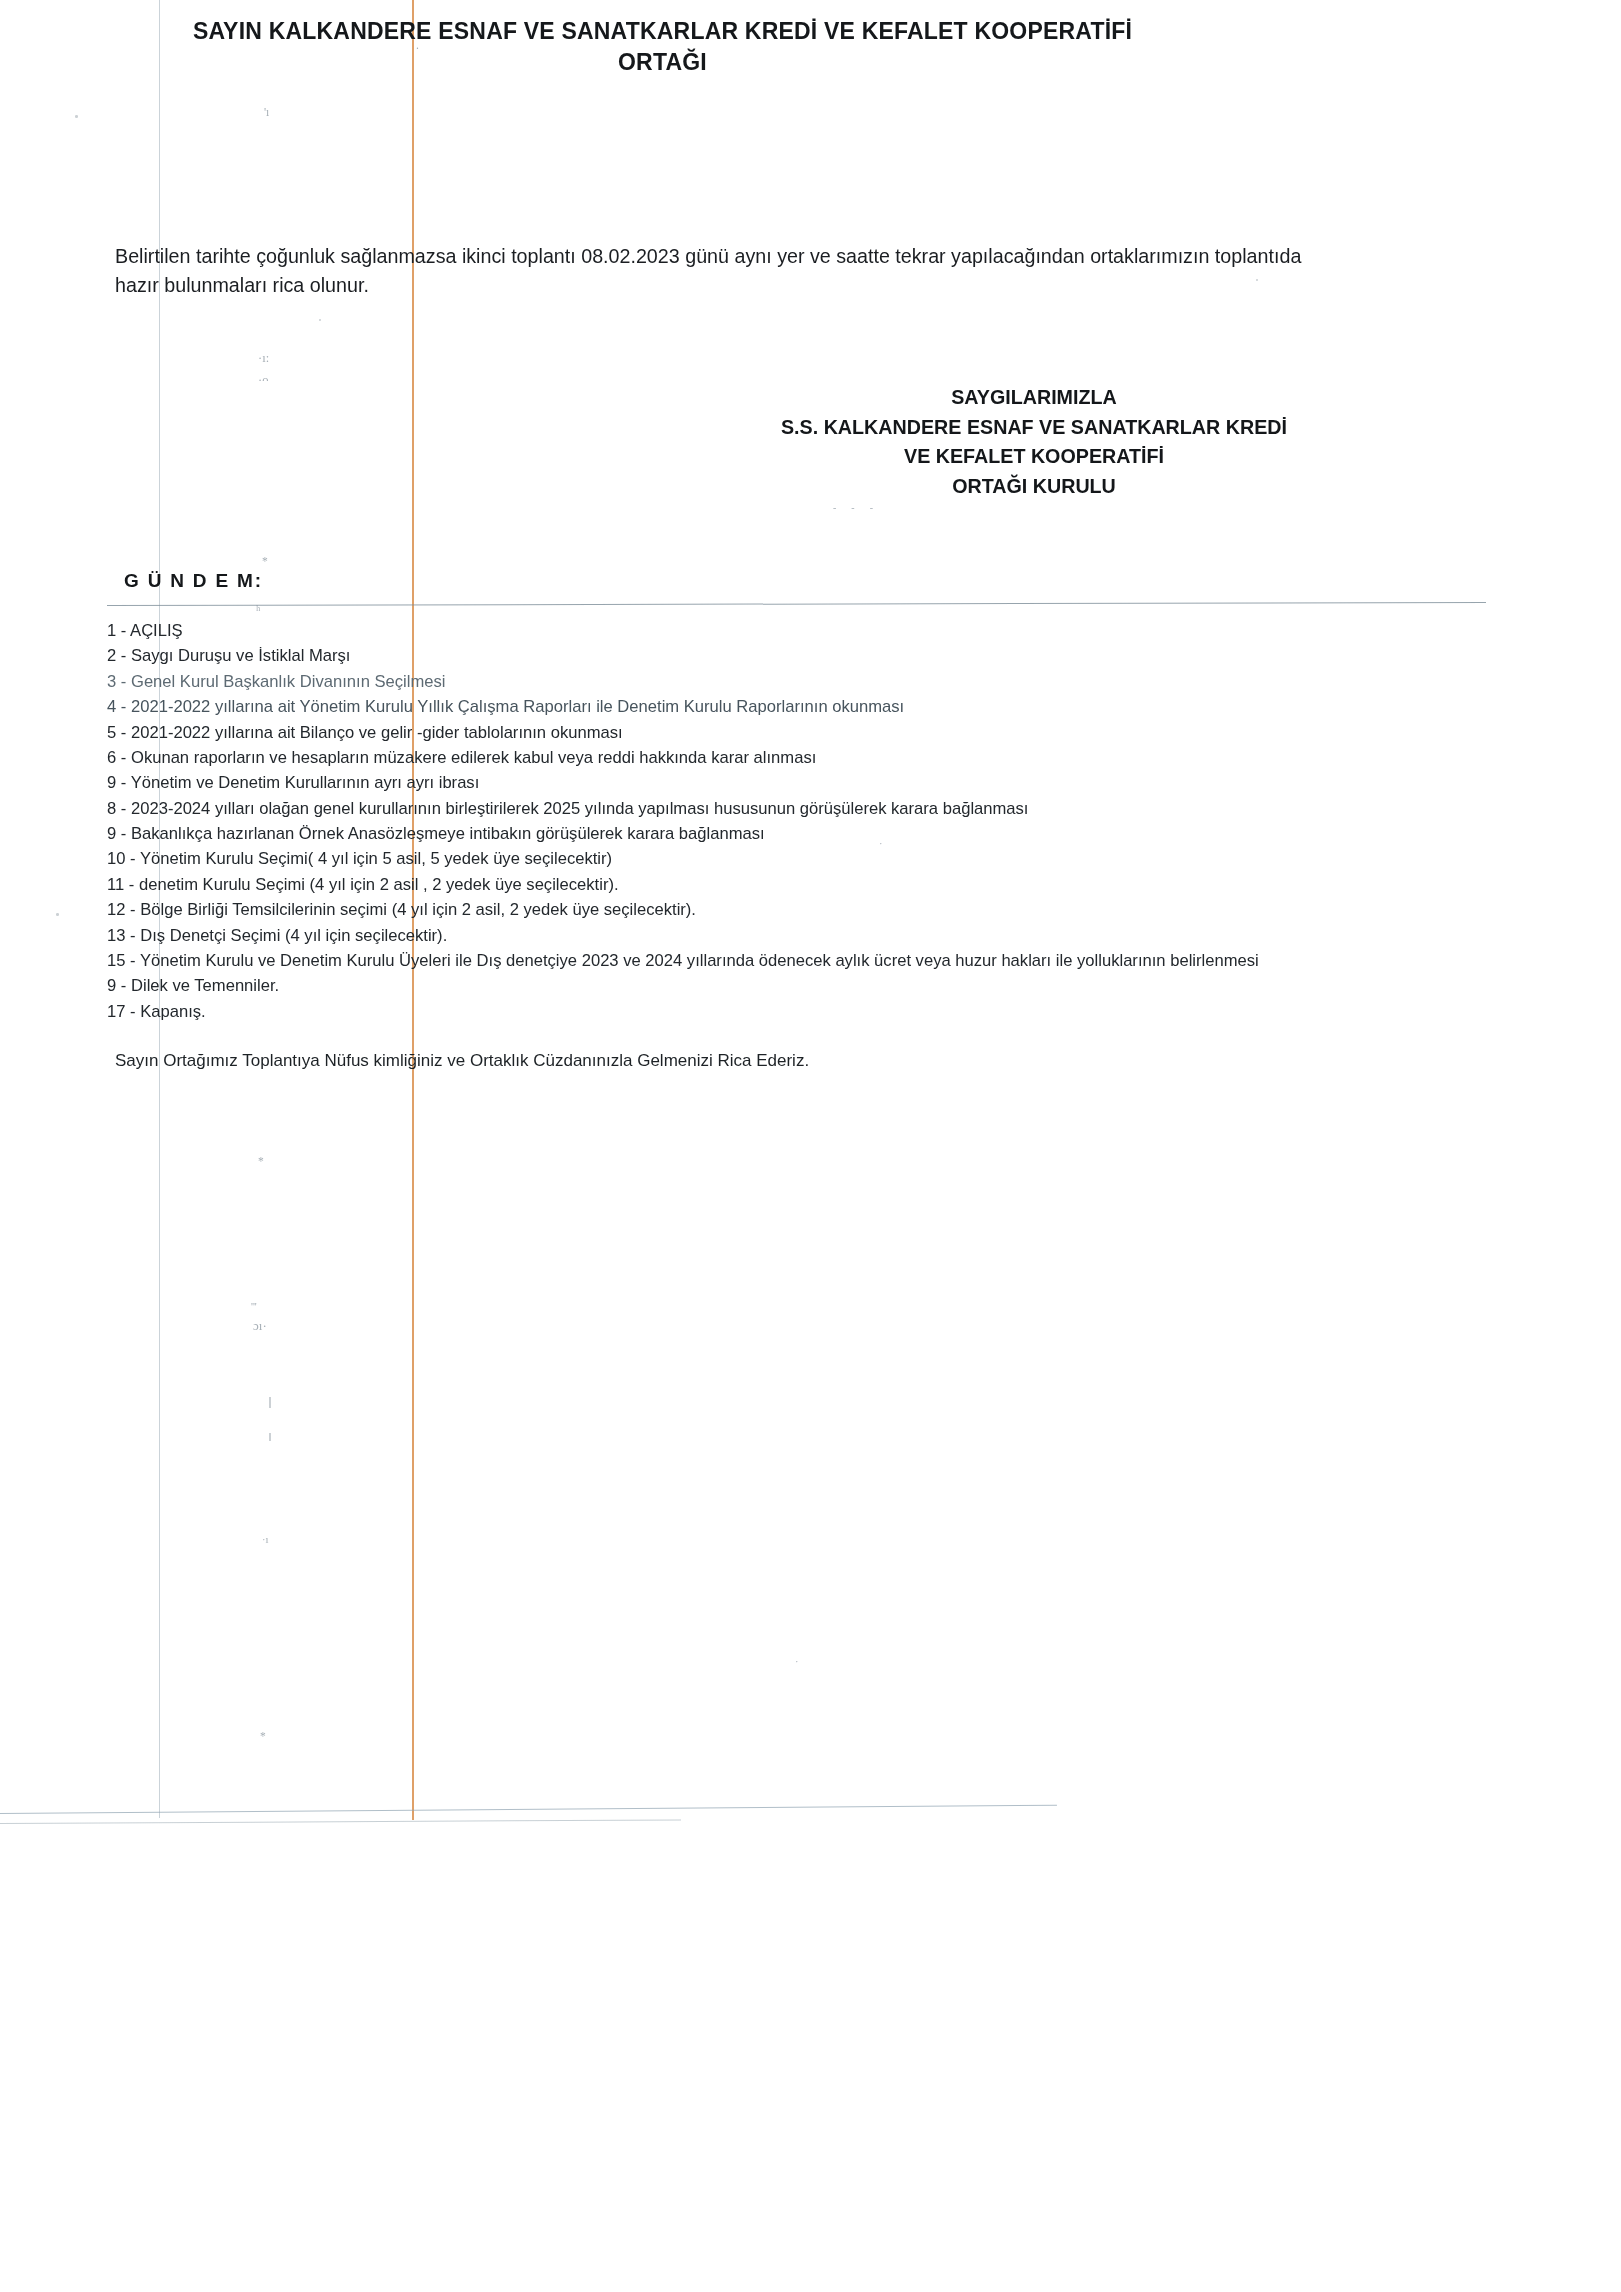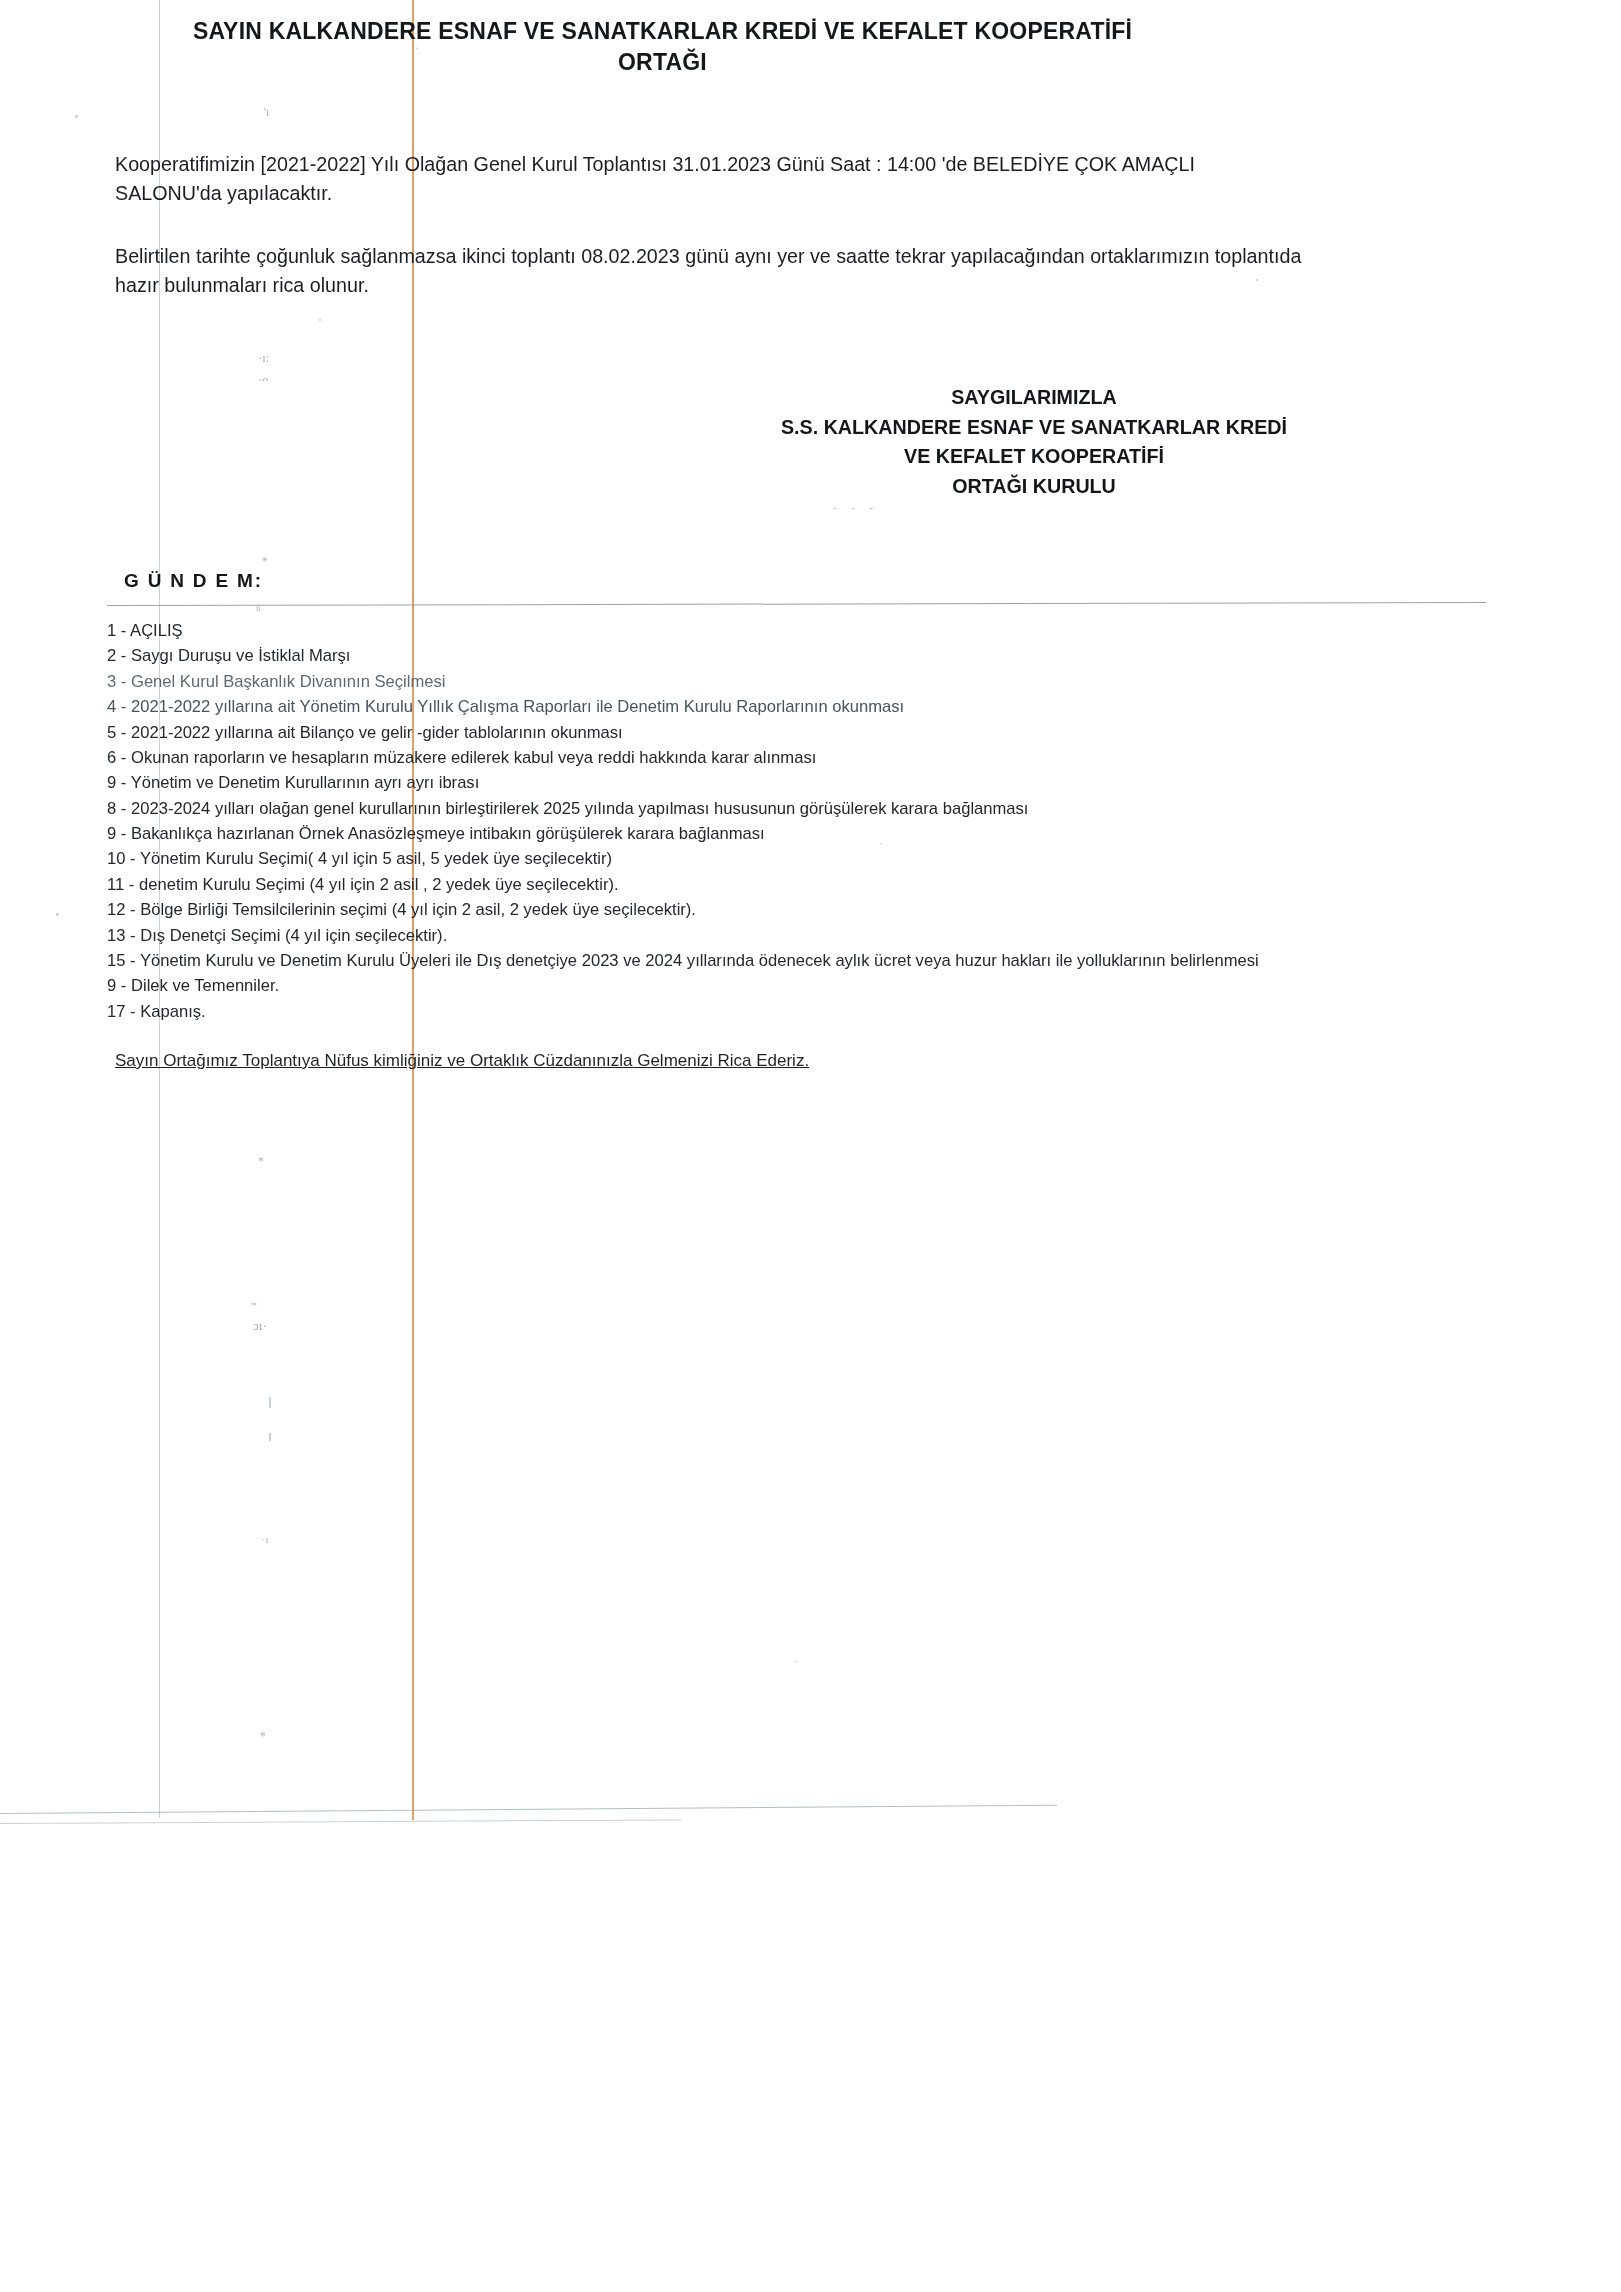--- a/index.html
+++ b/index.html
@@ -156,21 +156,20 @@
   .agenda-item.faded2 {
     color: #47545d;
   }
 
   .footnote {
     position: absolute;
     left: 115px;
     top: 1051px;
     font-size: 17px;
     color: #1d2226;
-    text-decoration: underline;
   }
 </style>
 </head>
 <body>
 
 <div class="scan-layer">
   <div class="vline-left"></div>
   <div class="vline-orange"></div>
   <div class="hline-bottom"></div>
   <div class="hline-bottom2"></div>
@@ -198,21 +197,20 @@
   <div class="speck" style="left:269px;top:1397px;width:1.8px;height:10.7px;border-radius:0;"></div>
 </div>
 
 <div class="doc">
 
   <div class="title">
     <div>SAYIN KALKANDERE ESNAF VE SANATKARLAR KREDİ VE KEFALET KOOPERATİFİ</div>
     <div>ORTAĞI</div>
   </div>
 
-  <div class="para para1">Kooperatifimizin [2021-2022] Yılı  Olağan Genel Kurul Toplantısı 31.01.2023  Günü Saat : 14:00 'de BELEDİYE ÇOK AMAÇLI SALONU'da yapılacaktır.</div>
   <div class="para para2">Belirtilen tarihte çoğunluk sağlanmazsa ikinci toplantı 08.02.2023 günü aynı yer ve saatte tekrar yapılacağından ortaklarımızın toplantıda hazır bulunmaları rica olunur.</div>
 
   <div class="signblock">
     <div>SAYGILARIMIZLA</div>
     <div>S.S. KALKANDERE ESNAF VE SANATKARLAR KREDİ</div>
     <div>VE KEFALET KOOPERATİFİ</div>
     <div>ORTAĞI KURULU</div>
   </div>
 
   <div class="gundem-label">G Ü N D E M:</div>

